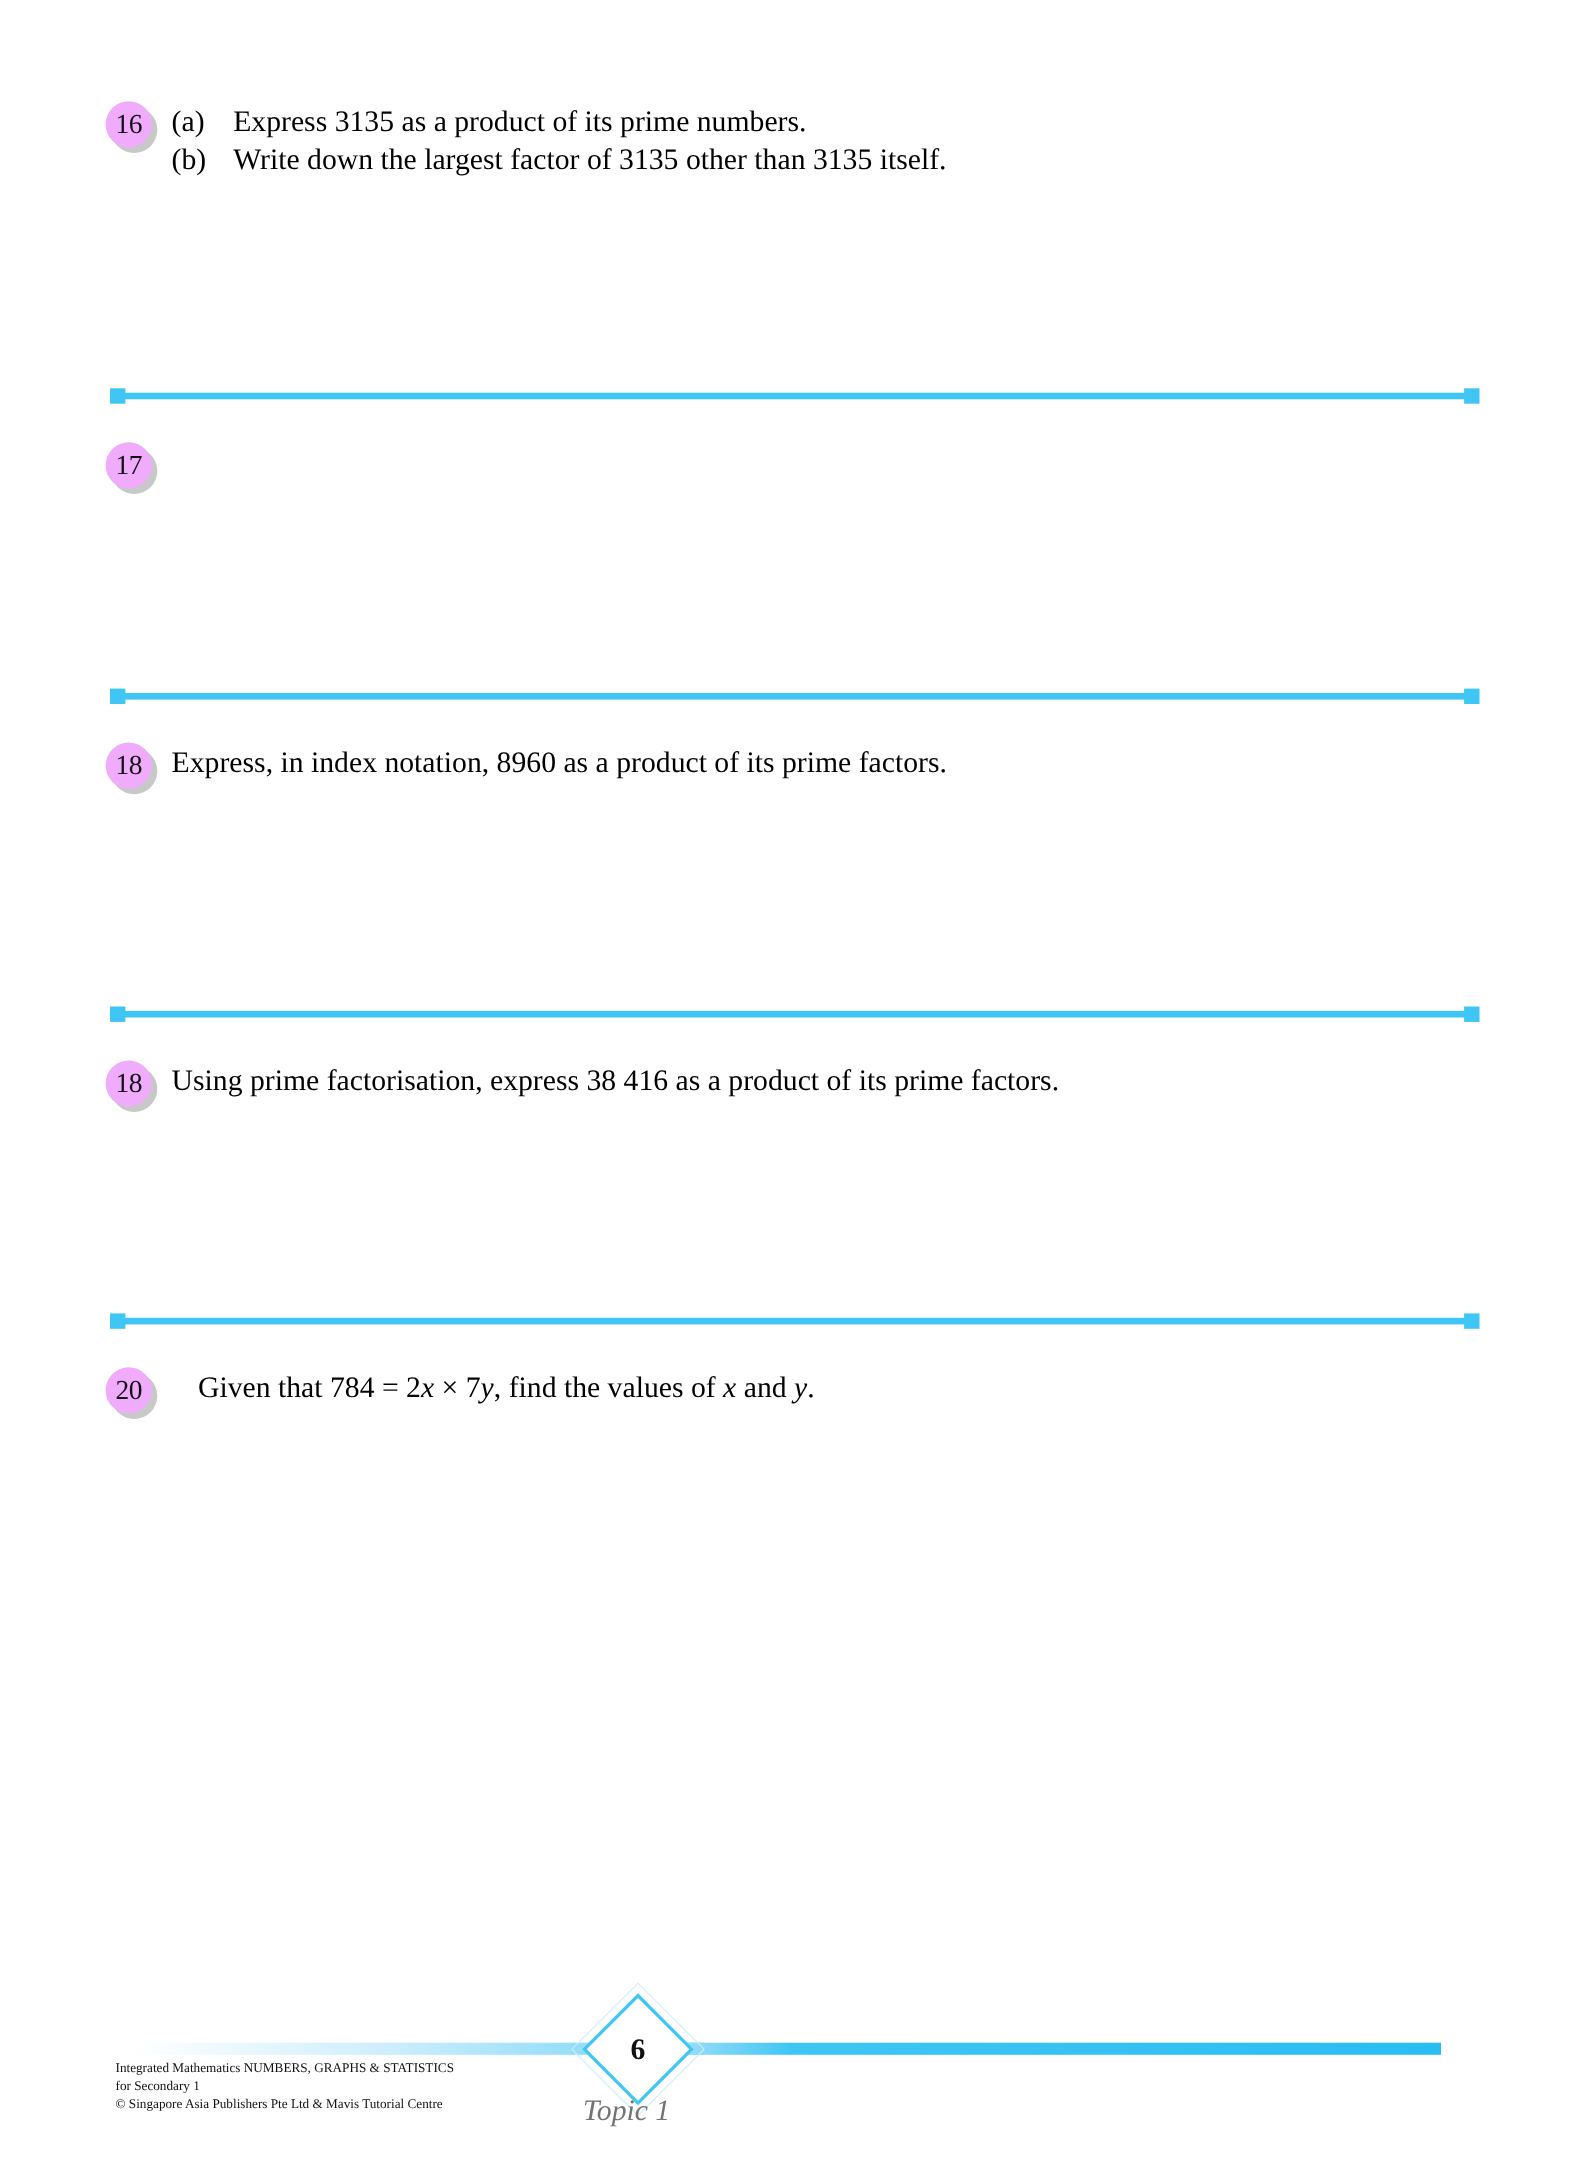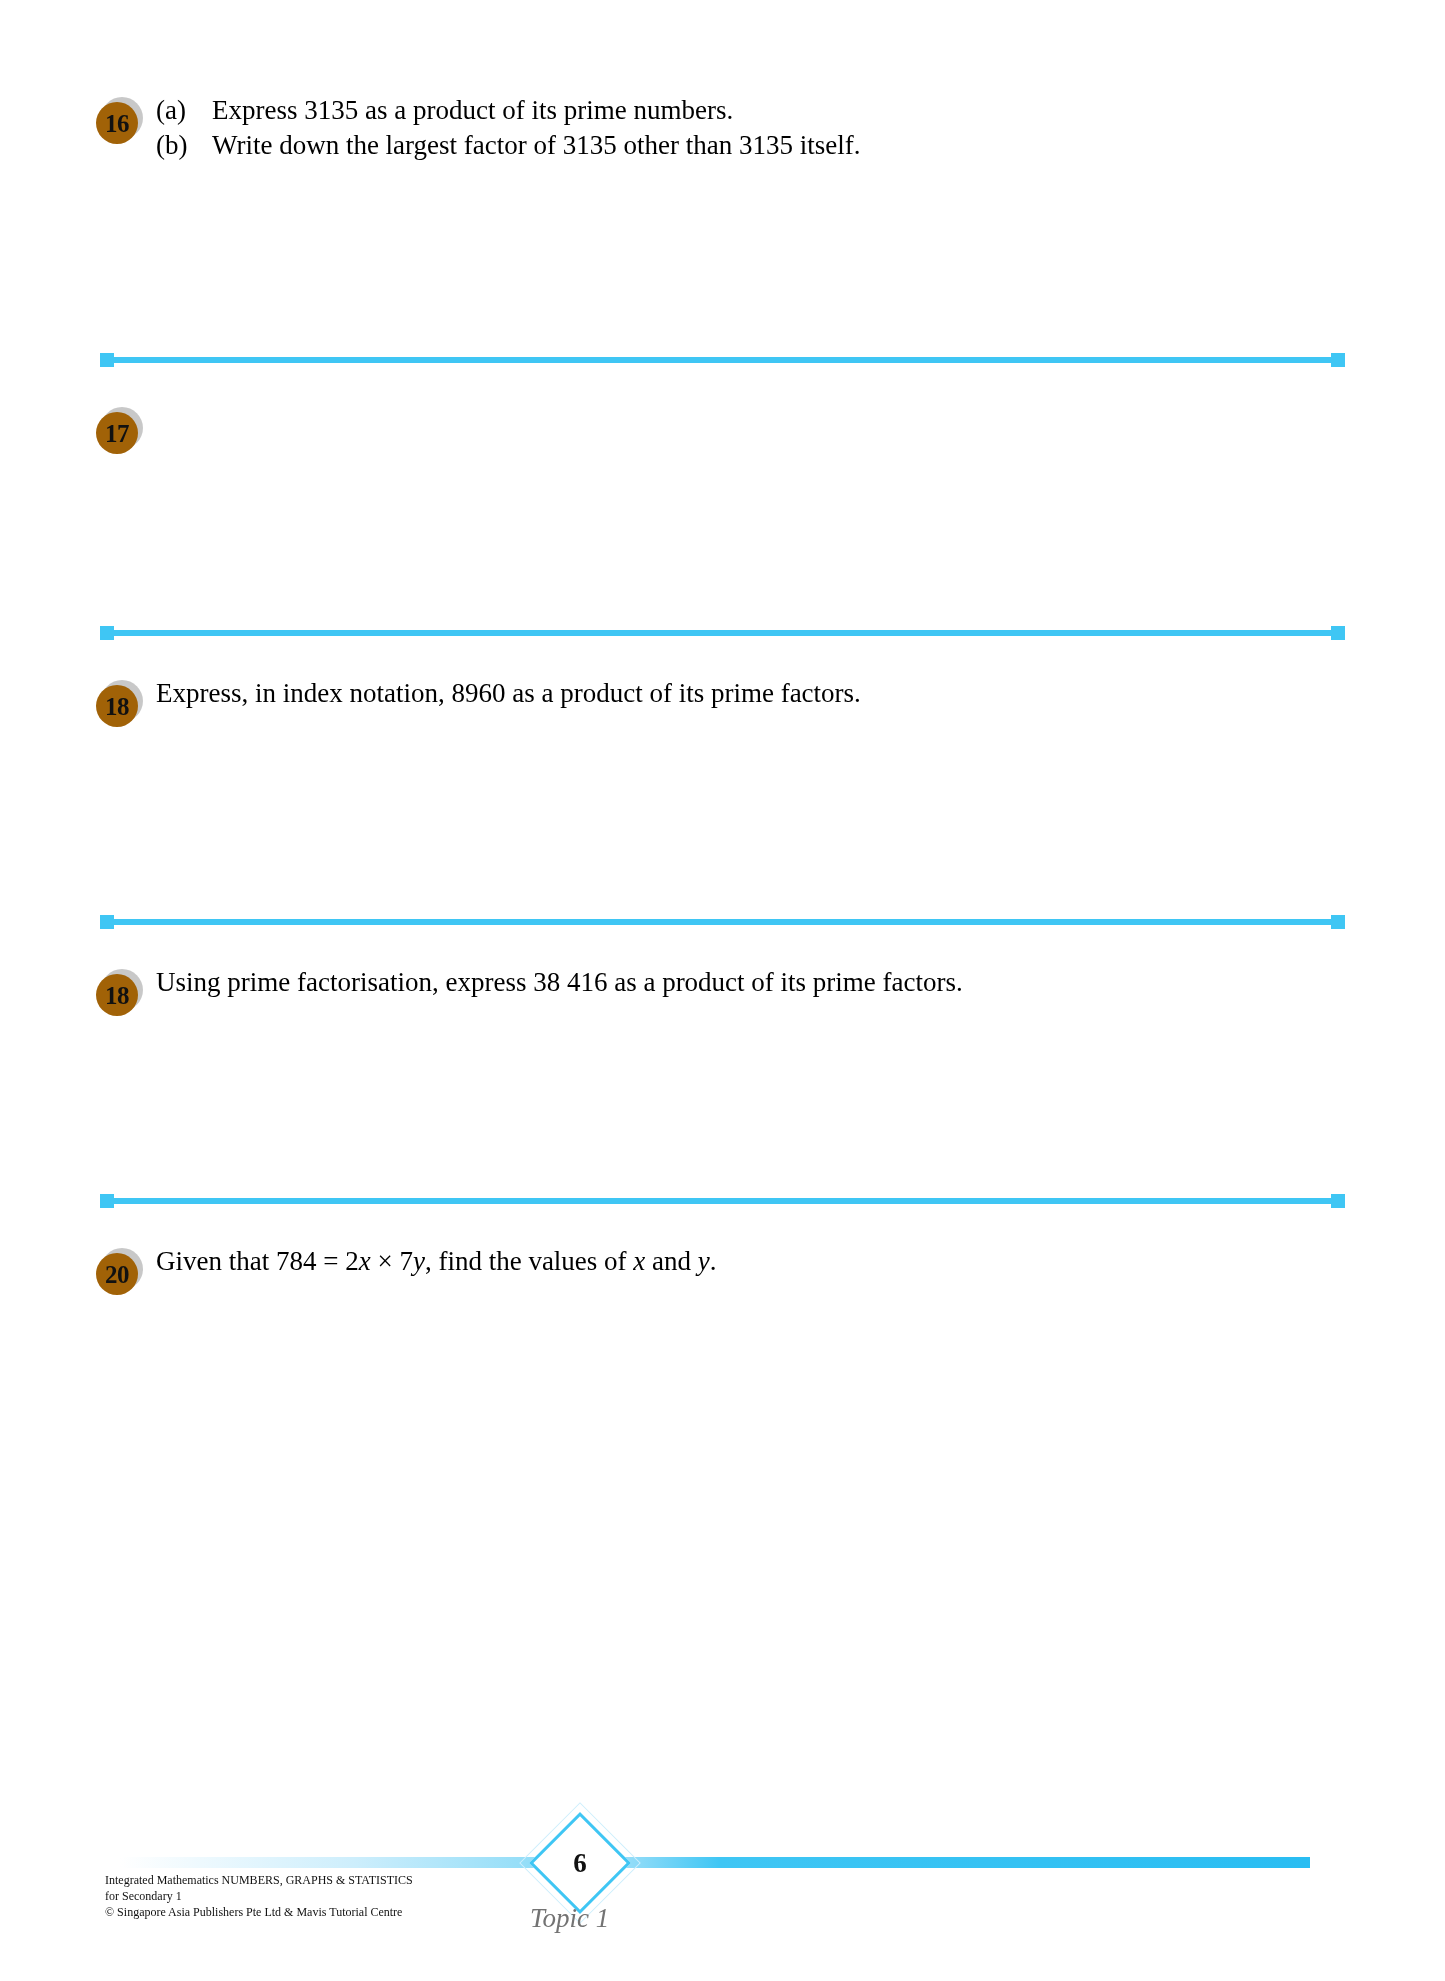--- a/index.html
+++ b/index.html
@@ -44,29 +44,29 @@
     top: 5px;
     width: 42px;
     height: 42px;
     border-radius: 50%;
     background: #9a9a9a;
     opacity: .55;
   }
   .badge {
     position: absolute;
     left: 0px;
-    top: 10px;
+    top: 0px;
     width: 42px;
     height: 42px;
     border-radius: 50%;
-    background: #a16207;
+    background: #f0abfc;
     display: flex;
     align-items: center;
     justify-content: center;
-    font-weight: bold;
+    font-weight: normal;
     font-size: 25px;
     line-height: 1;
     color: #111111;
     letter-spacing: -0.5px;
   }
 
   .qbody {
     flex: 1 1 auto;
     padding-left: 10px;
     font-size: 27px;
@@ -259,21 +259,21 @@
       <div class="qsimple">Using prime factorisation, express 38 416 as a product of its prime factors.</div>
     </div>
   </div>
 
   <div class="divider" style="top:1190px;">
     <div class="cap left"></div>
     <div class="bar"></div>
     <div class="cap right"></div>
   </div>
 
-  <div class="question" style="top:1241px;">
+  <div class="question" style="top:1241px;gap:24px;">
     <div class="badge-wrap">
       <div class="badge-shadow"></div>
       <div class="badge">20</div>
     </div>
     <div class="qbody">
       <div class="qsimple"><span>Given that 784 = 2</span><span class="it">x</span><span> × 7</span><span class="it">y</span><span>, find the values of </span><span class="it">x</span><span> and </span><span class="it">y</span><span>.</span></div>
     </div>
   </div>
 
   <div class="footer">

